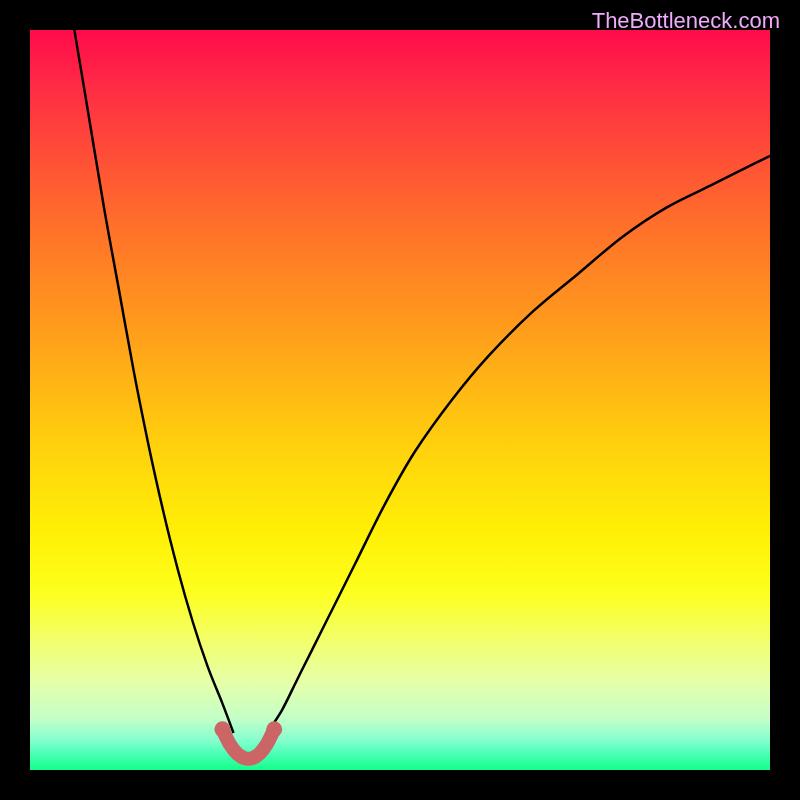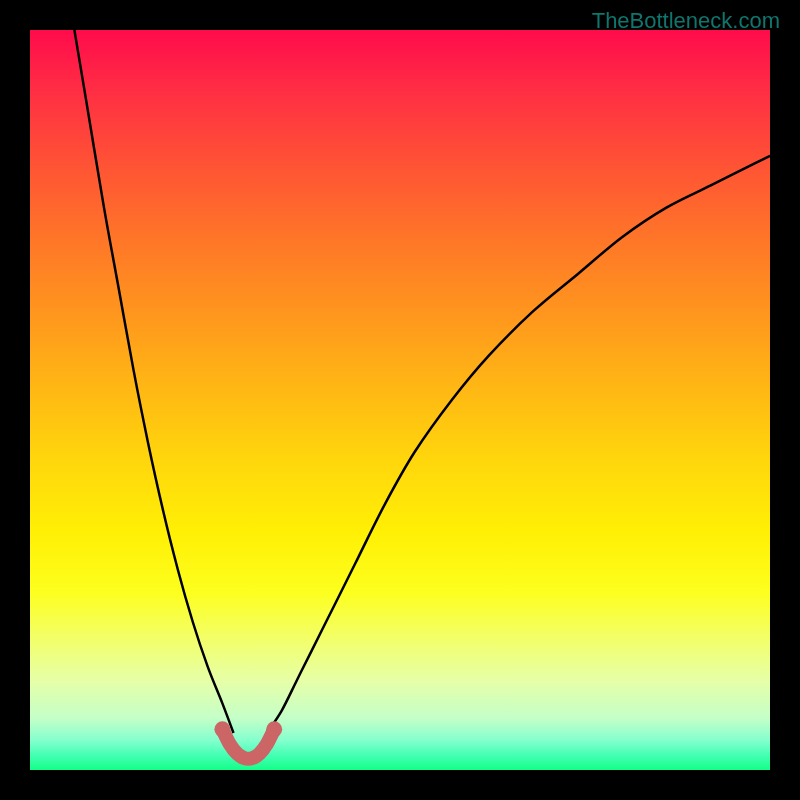--- a/index.html
+++ b/index.html
@@ -8,21 +8,21 @@
   width: 800px;
   height: 800px;
   background: #000;
   position: relative;
   font-family: Arial, sans-serif;
 }
 .watermark {
   position: absolute;
   top: 8px;
   right: 20px;
-  color: #0f766e;
+  color: #f0abfc;
   font-size: 22px;
   z-index: 10;
 }
 .plot-area {
   position: absolute;
   left: 30px;
   top: 30px;
   width: 740px;
   height: 740px;
   overflow: hidden;

